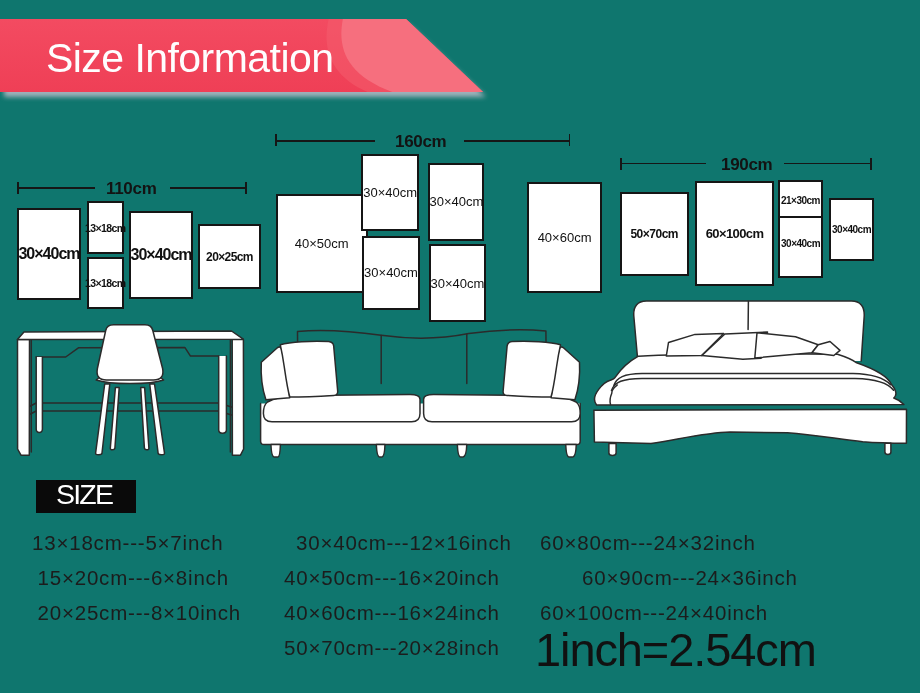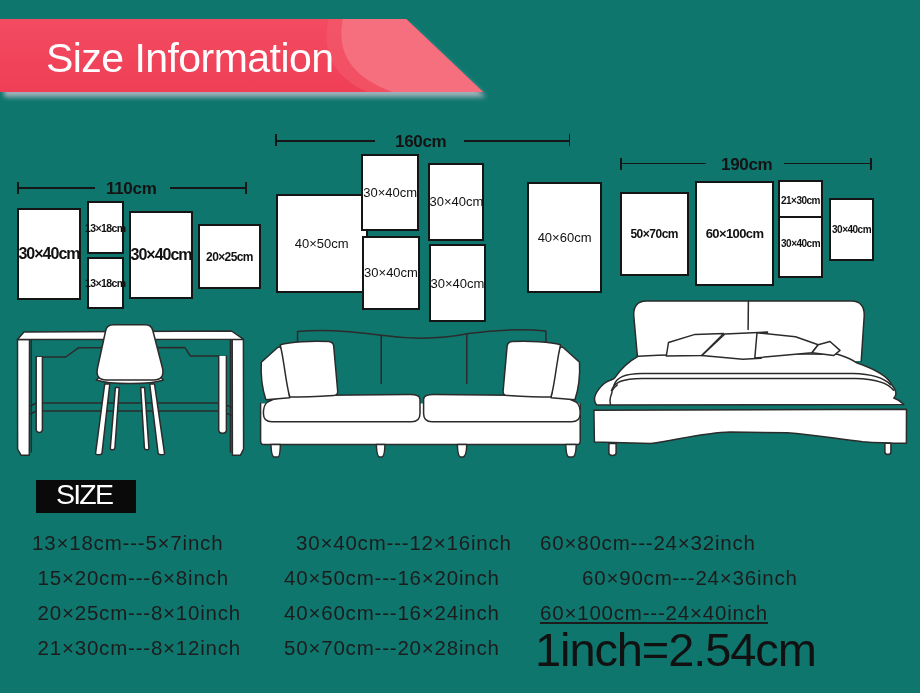--- a/index.html
+++ b/index.html
@@ -198,31 +198,30 @@
   <div style="position:absolute;left:36.3px;top:479.7px;width:99.5px;height:33.6px;background:#0a0a0a;"></div>
 
   <div style="position:absolute;left:56px;top:480px;color:#fff;font-size:28.5px;letter-spacing:-1.8px;line-height:1;">SIZE</div>
 
   <div class="row" style="left:32px;top:533px;">13×18cm---5×7inch</div>
 
   <div class="row" style="left:37.5px;top:567.5px;">15×20cm---6×8inch</div>
 
   <div class="row" style="left:37.5px;top:602.5px;">20×25cm---8×10inch</div>
 
-  <div class="row" style="left:37.5px;top:637.5px;">21×30cm---8×12inch</div>
 
   <div class="row" style="left:284px;top:533px;margin-left:12px;">30×40cm---12×16inch</div>
 
   <div class="row" style="left:284px;top:567.5px;">40×50cm---16×20inch</div>
 
   <div class="row" style="left:284px;top:602.5px;">40×60cm---16×24inch</div>
 
   <div class="row" style="left:284px;top:637.5px;text-align:center;">50×70cm---20×28inch</div>
 
   <div class="row" style="left:540px;top:533px;">60×80cm---24×32inch</div>
 
   <div class="row" style="left:540px;top:567.5px;margin-left:42px;">60×90cm---24×36inch</div>
 
-  <div class="row" style="left:540px;top:602.5px;text-decoration:underline;">60×100cm---24×40inch</div>
+  <div class="row" style="left:540px;top:602.5px;">60×100cm---24×40inch</div>
 
   <div style="position:absolute;left:535px;top:626px;color:#111;font-size:47px;letter-spacing:-1.1px;line-height:1;white-space:nowrap;">1inch=2.54cm</div>
 
 </div>
 
 </body></html>

